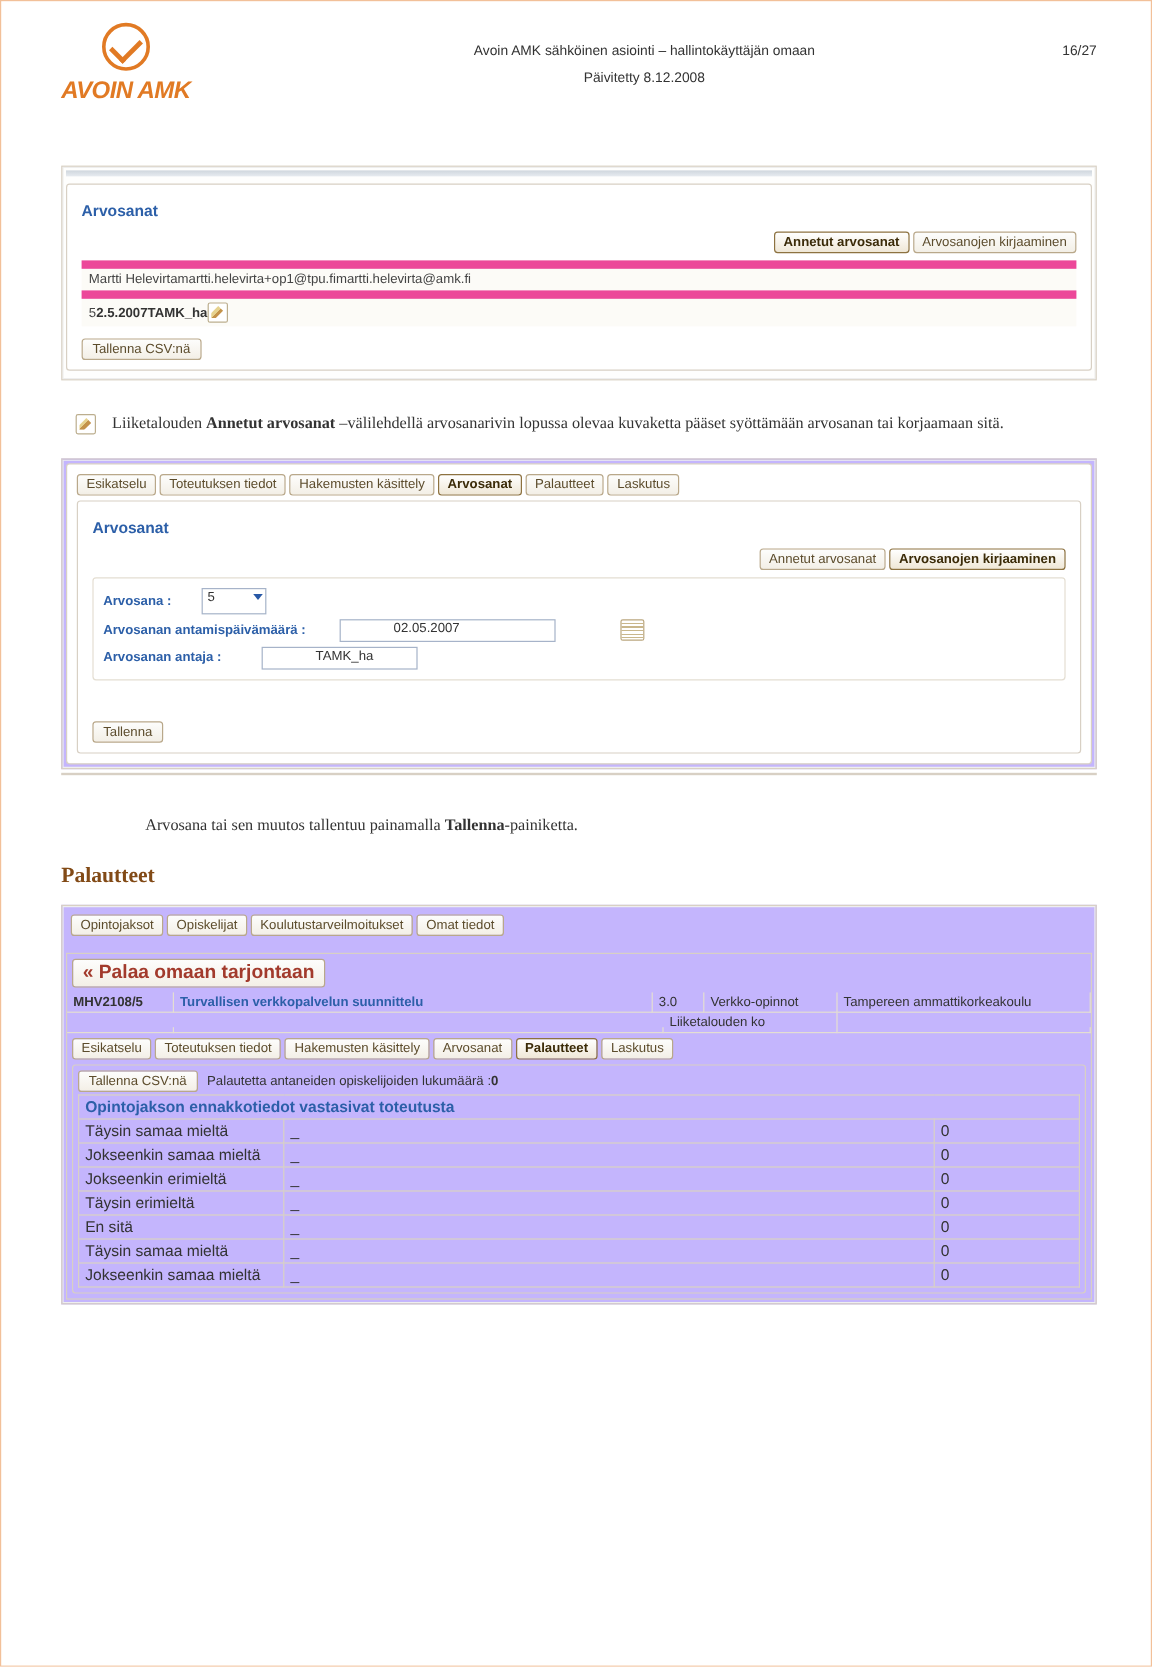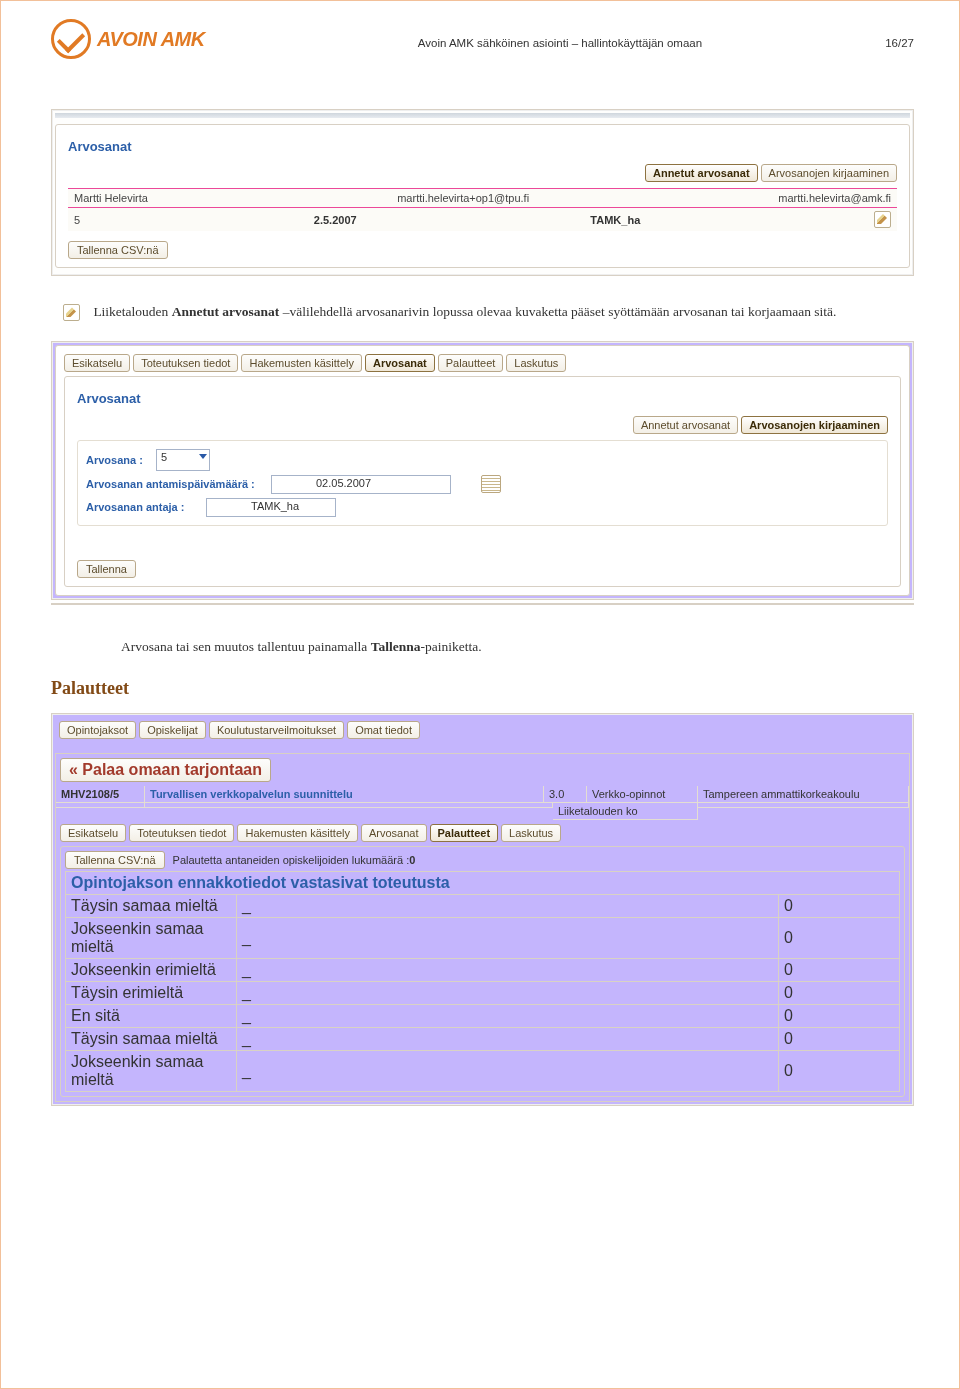--- a/index.html
+++ b/index.html
@@ -21,20 +21,21 @@
   .header {
     display: flex;
     align-items: flex-start;
     justify-content: space-between;
     margin-bottom: 50px;
   }
   .logo-wrap {
     display: flex;
     align-items: center;
     gap: 6px;
+    flex-direction: column;
   }
   .logo-icon {
     width: 40px;
     height: 40px;
     border: 3px solid #e17a24;
     border-radius: 50%;
     position: relative;
     box-sizing: border-box;
   }
   .logo-icon::after {
@@ -110,28 +111,27 @@
     white-space: nowrap;
   }
   .tab.selected {
     border-color: #8d7240;
     color: #3b2b08;
     font-weight: bold;
     background: linear-gradient(#fff,#efe7d6);
   }
   .right { justify-content: flex-end; }
   .row-line {
-    border-top: 1px solid #ec4899;
+    border-top: 7px solid #ec4899;
     padding: 3px 6px;
     background: #fcfbf7;
     color: #444;
     display:flex;
     align-items:center;
     font-size: 11px;
-    justify-content: space-between;
   }
   .btn {
     display: inline-block;
     border: 1px solid #b9a88a;
     border-radius: 3px;
     padding: 2px 8px;
     background: linear-gradient(#fdfdfc,#f3efe6);
     color: #5c4c2c;
     font-size: 11px;
   }
@@ -166,58 +166,59 @@
     color: #824a16;
     font-size: 18px;
     font-weight: bold;
     margin: 20px 0 14px 0;
   }
   .panel2 {
     border:1px solid #d8d0c4;background:#c4b5fd;padding:3px;box-shadow:inset 0 0 0 1px #eee;
     margin-top:4px;
   }
   .inner-box2{border:1px solid #d8d0c4;border-radius:3px;padding:8px;background:#fff;}
-  .formrow{display:flex;align-items:center;gap:0;margin:4px 0;}
+  .formrow{display:flex;align-items:center;gap:12px;margin:4px 0;}
   .lbl{color:#2c5fa8;font-weight:bold;width:185px;font-size:11px;}
   .lbl2{color:#2c5fa8;font-weight:bold;font-size:11px;}
   .select,.textinput{
     border:1px solid #a6b3c9;background:#fff;padding:1px 4px;font-size:11px;
   }
   .select{width:44px;height:18px;position:relative;}
   .select::after{content:"";position:absolute;right:2px;top:4px;width:0;height:0;border-left:4px solid transparent;border-right:4px solid transparent;border-top:5px solid #2858a6;}
   .textinput{height:15px;padding-left:44px;}
   .calicon{width:18px;height:16px;display:inline-block;background:repeating-linear-gradient(#fff,#fff 2px,#c9b78c 2px,#c9b78c 3px),#fff;border:1px solid #bba77f;border-radius:2px;}
   .table3 {
     border:1px solid #d8d0c4;margin-top:10px;
   }
   .back-btn{display:inline-block;border:1px solid #b9a88a;border-radius:3px;padding:2px 8px;background:linear-gradient(#fdfdfc,#f3efe6);color:#a23a2c;font-size:16px;font-weight:bold;margin:4px;}
-  .crow{display:flex;align-items:flex-start;font-size:11px;}
+  .crow{display:flex;align-items:flex-end;font-size:11px;}
   .crow>div{border:1px solid #e4ded2;border-top:none;border-left:none;padding:2px 5px;}
   .crow>div:first-child{border-left:none;}
   .subtabs{display:flex;gap:3px;padding:4px 4px;}
   .fbtable{width:100%;border-collapse:collapse;}
-  .fbtable td{border:1px solid #d9d2c4;padding:2px 5px;font-size:16px;color:#333;margin-left:40px;}
+  .fbtable td{border:1px solid #d9d2c4;padding:2px 5px;font-size:13px;color:#333;margin-left:40px;}
   .fbtable td.num{width:110px;}
   .fbheadrow td{color:#2c5fa8;font-weight:bold;}
   .spacer{height:34px;}
 </style>
 </head>
 <body>
 
 <div class="page">
 
   <div class="header">
     <div class="logo-wrap">
       <span class="logo-icon"></span>
       <span class="logo-text">AVOIN AMK</span>
     </div>
     <div class="header-meta">
       <div class="header-meta-lines">
         <div>Avoin AMK sähköinen asiointi – hallintokäyttäjän omaan</div>
         <div style="height:10px"></div>
+        <div>Päivitetty 8.12.2008</div>
       </div>
       <div class="pagenum">16/27</div>
     </div>
   </div>
 
   <div class="panel">
     <div class="panel-top-line"></div>
     <div class="inner-box">
       <div class="section-title">Arvosanat</div>
       <div class="tabrow right">

